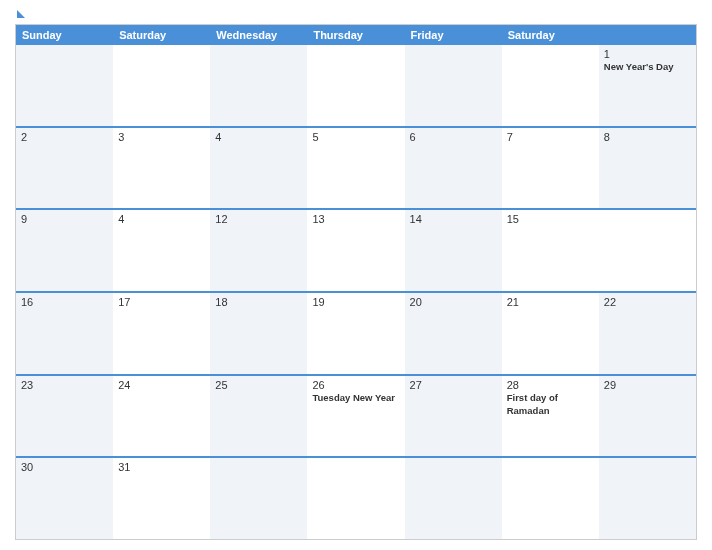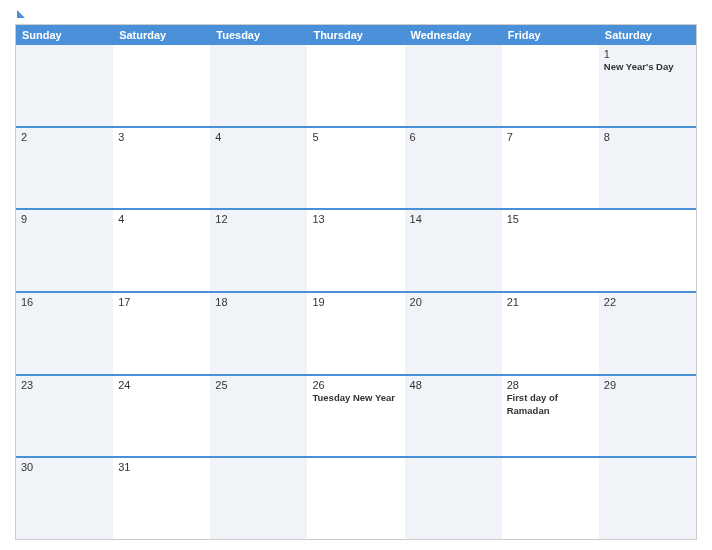--- a/index.html
+++ b/index.html
@@ -148,23 +148,22 @@
       </span>
     </div>
     <div class="title"></div>
     <div class="country"></div>
   </div>
 
   <div class="calendar">
     <div class="days-header">
     <div class="day-header">Sunday</div>
         <div class="day-header">Saturday</div>
-        <div class="day-header">Tuesday</div>
+        <div class="day-header">Wednesday</div>
         <div class="day-header">Thursday</div>
-        <div class="day-header">Wednesday</div>
         <div class="day-header">Friday</div>
         <div class="day-header">Saturday</div>
       </div>
     <div class="weeks">
     <div class="week-row">
           <div class="day-cell empty"></div>
           <div class="day-cell empty"></div>
           <div class="day-cell empty"></div>
           <div class="day-cell empty"></div>
           <div class="day-cell empty"></div>
@@ -242,21 +241,21 @@
             <span class="day-num">23</span>
           </div>
           <div class="day-cell">
             <span class="day-num">24</span>
           </div>
           <div class="day-cell">
             <span class="day-num">25</span>
           </div>
           <div class="day-cell"><span class="day-num">26</span><span class="event">Tuesday New Year</span></div>
           <div class="day-cell">
-            <span class="day-num">48</span>
+            <span class="day-num">27</span>
           </div>
           <div class="day-cell"><span class="day-num">28</span><span class="event">First day of Ramadan</span></div>
           <div class="day-cell">
             <span class="day-num">29</span>
           </div>
         </div>
         <div class="week-row">
           <div class="day-cell">
             <span class="day-num">30</span>
           </div>

